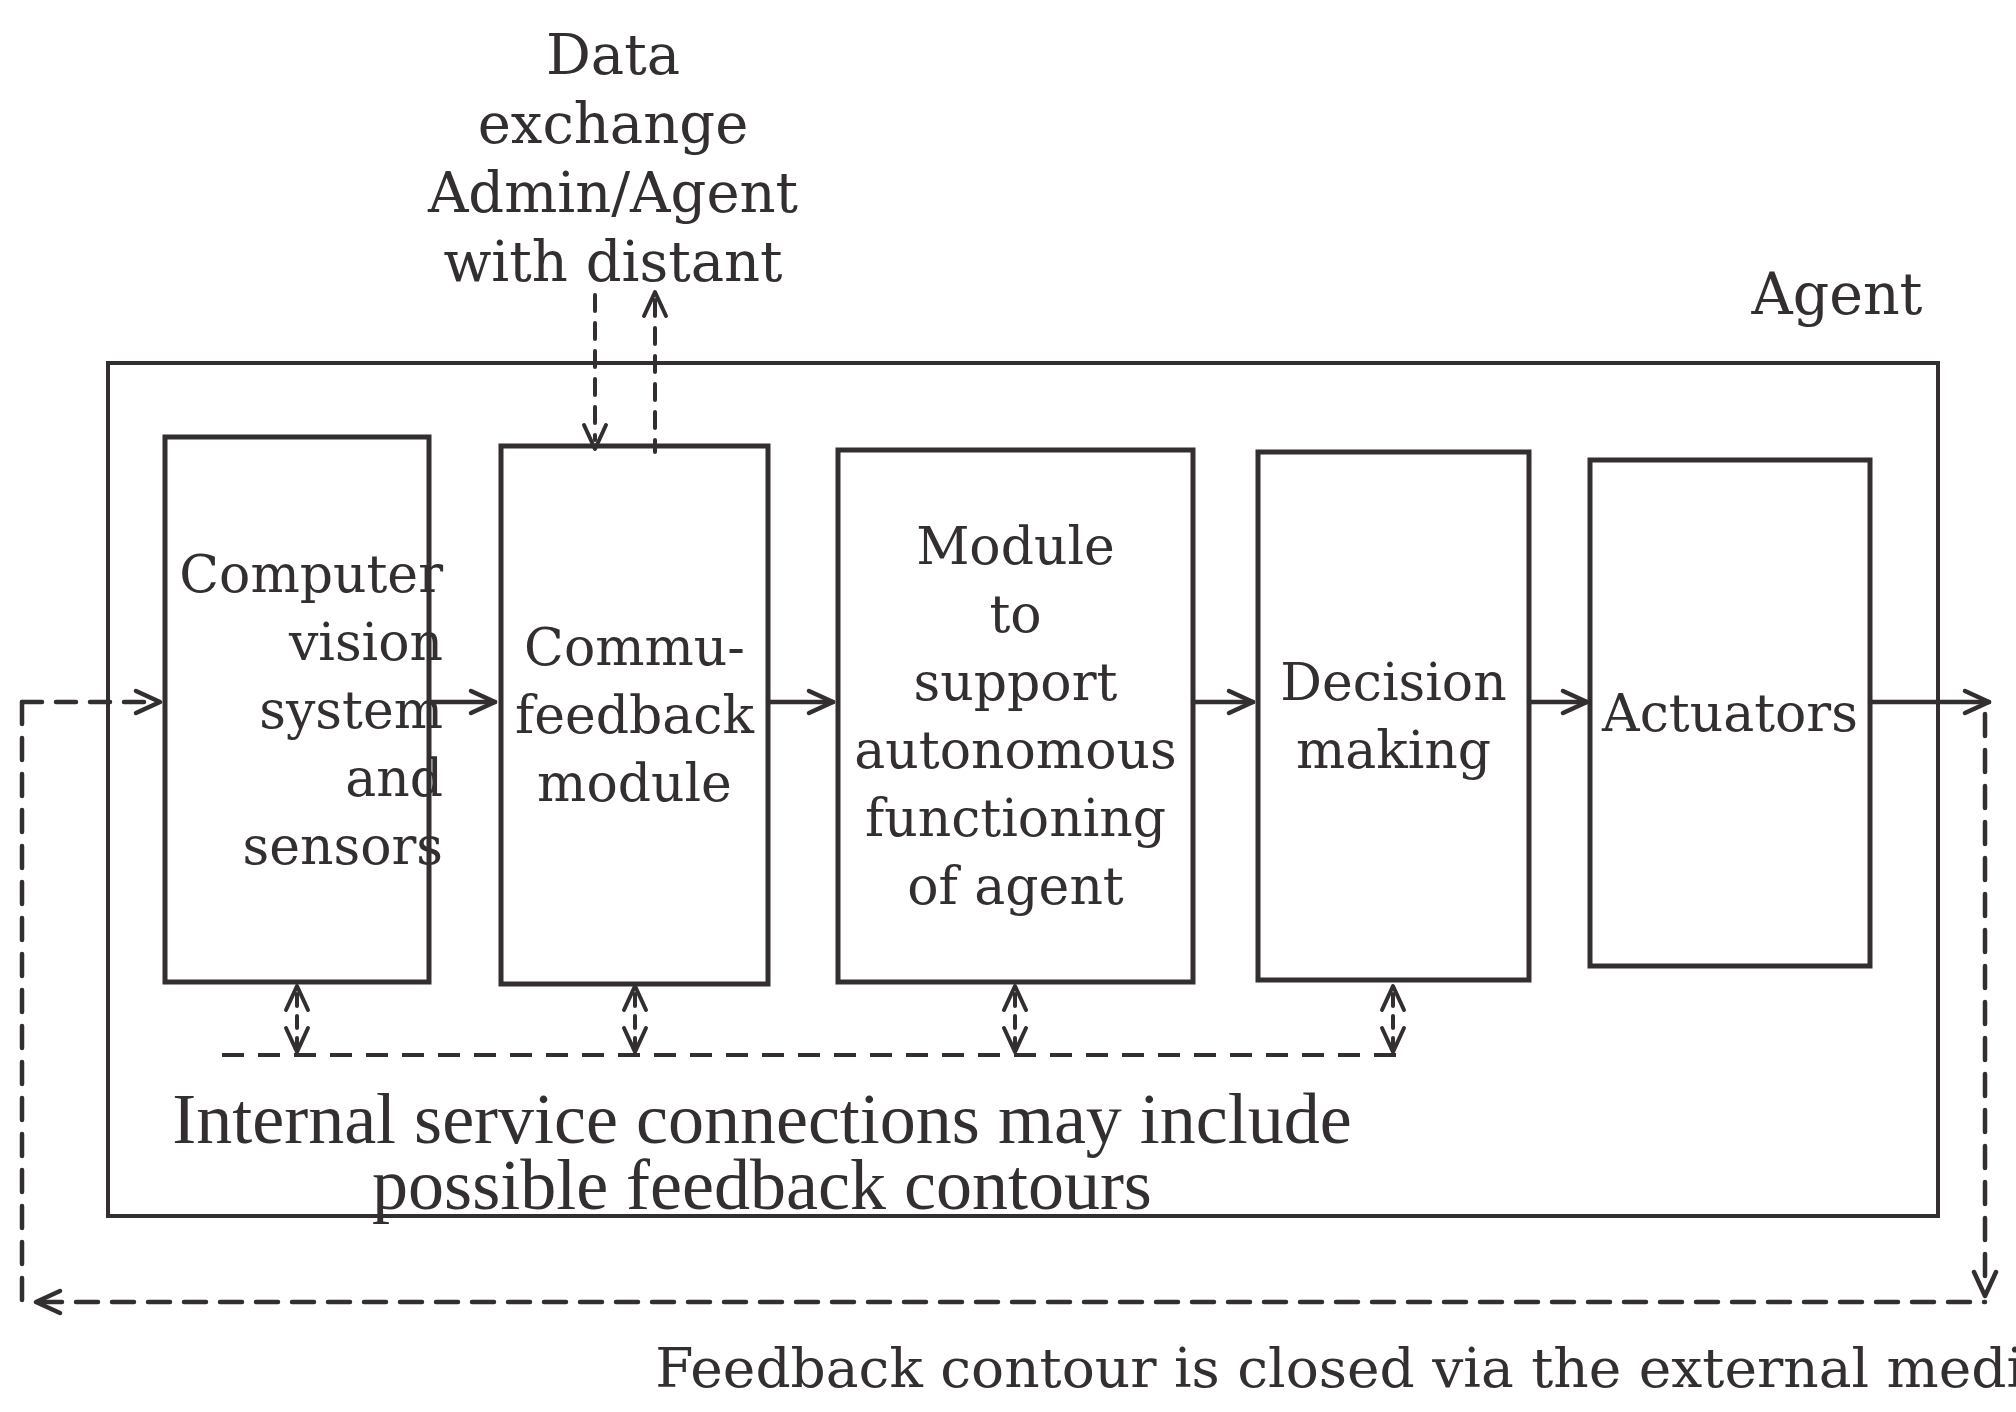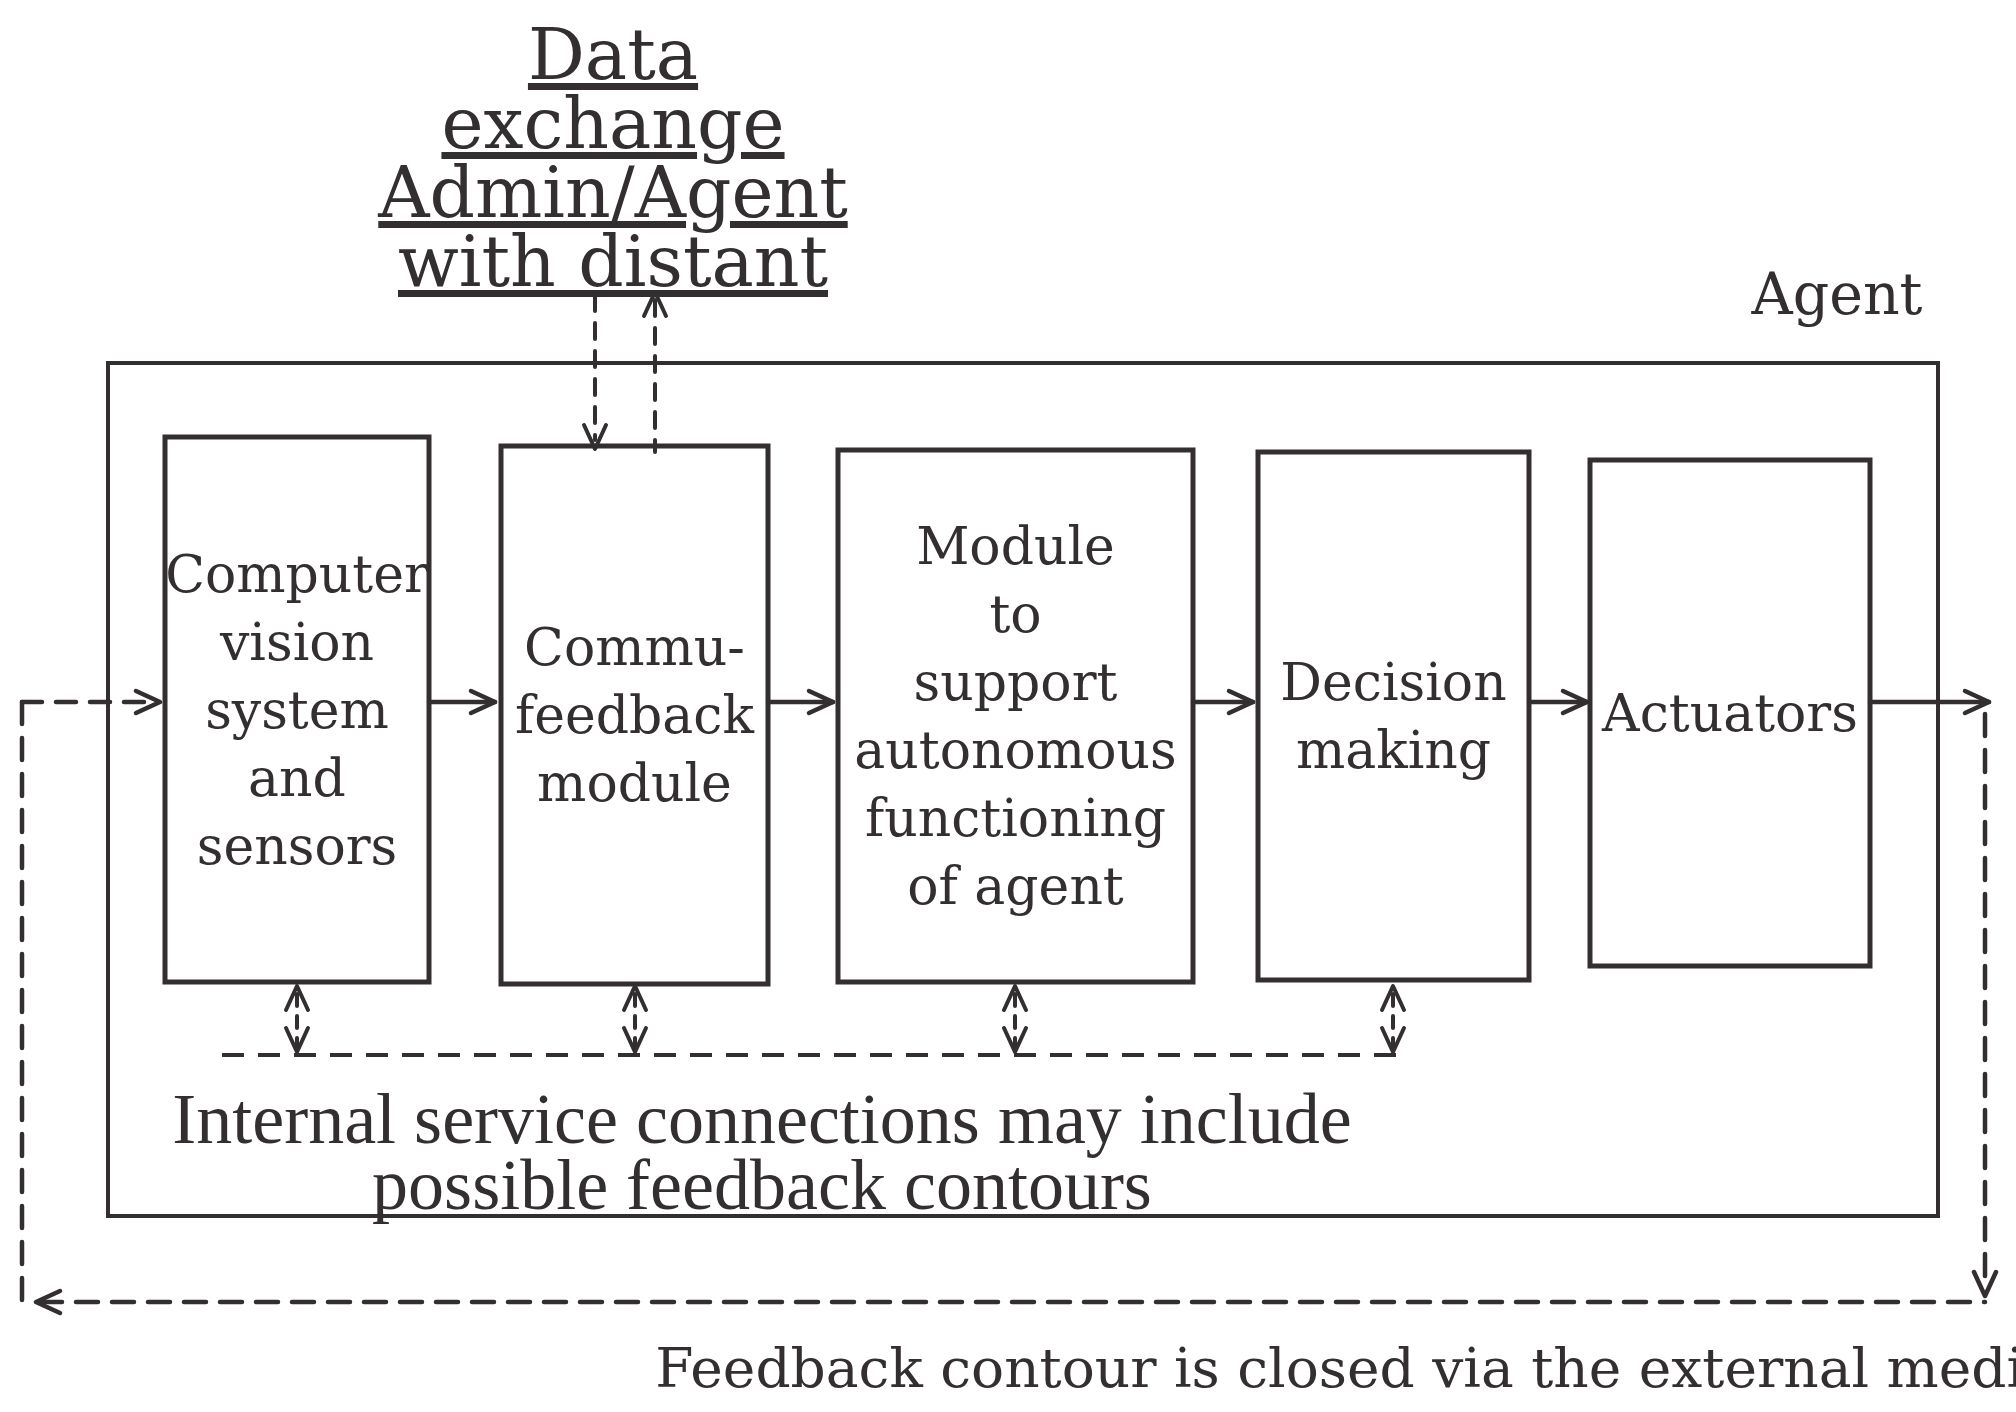--- a/index.html
+++ b/index.html
@@ -8,31 +8,31 @@
     position:relative; width:2016px; height:1412px;
     background:var(--paper); color:var(--ink);
     font-family:"DejaVu Serif","Liberation Serif",serif;
     overflow:hidden;
   }
   .canvas svg{ position:absolute; left:0; top:0; }
   .txt{ position:absolute; color:var(--ink); }
   .center-block{ text-align:center; }
   .txt span{ display:block; }
   .top-label{ left:613px; top:20px; transform:translateX(-50%);
-    font-size:71px; line-height:69px; white-space:nowrap;text-decoration:underline; }
+    font-size:56px; line-height:69px; white-space:nowrap; }
   .agent-label{ left:1837px; top:294px; transform:translate(-50%,-50%);
     font-size:57px; white-space:nowrap; }
   .box-text{ display:flex; flex-direction:column; align-items:center; justify-content:center;
     font-size:52px; line-height:68px; text-align:center; white-space:nowrap; }
   .internal-note{ left:762px; top:1086px; transform:translateX(-50%);
     font-size:72px; line-height:66px; white-space:nowrap;font-family:Liberation Serif, serif; }
   .bottom-note{ left:1356px; top:1368px; transform:translate(-50%,-50%);
     font-size:55px; white-space:nowrap; }
   
-  .bt1{ left:165px; top:437px; width:264px; height:545px; position:absolute; }
+  .bt1{ left:179px; top:437px; width:264px; height:545px; position:absolute;align-items:flex-end; }
   .bt2{ left:501px; top:446px; width:267px; height:538px; position:absolute; }
   .bt3{ left:838px; top:450px; width:355px; height:532px; position:absolute; }
   .bt4{ left:1258px; top:452px; width:271px; height:528px; position:absolute; }
   .bt5{ left:1590px; top:460px; width:280px; height:506px; position:absolute; }
 </style>
 </head>
 <body>
 
 <div class="canvas">
 

